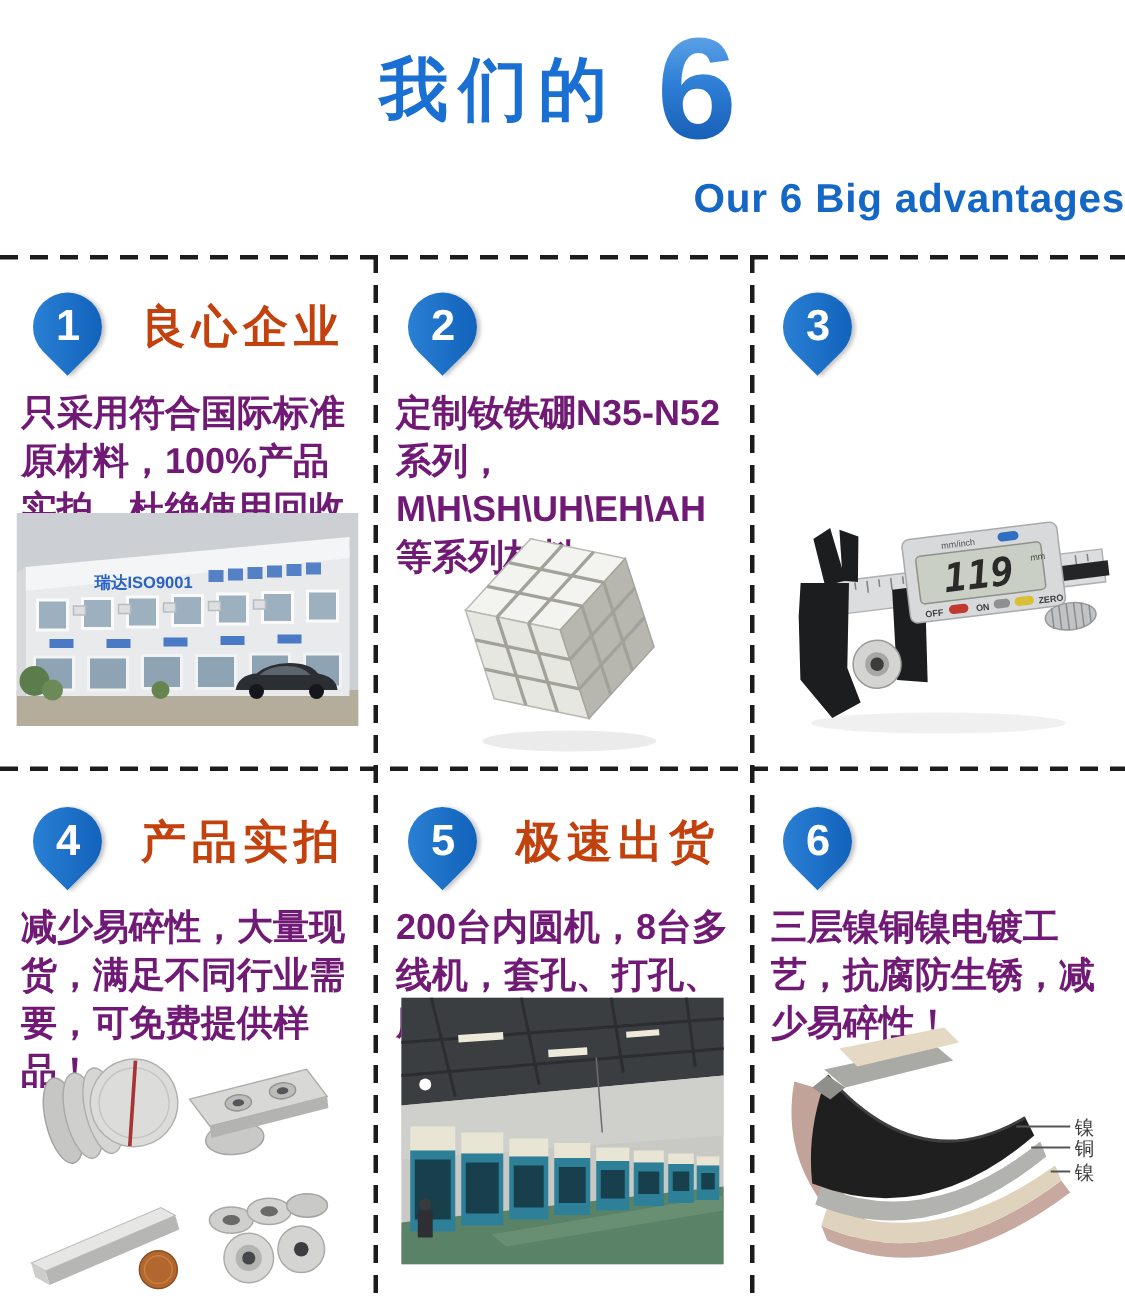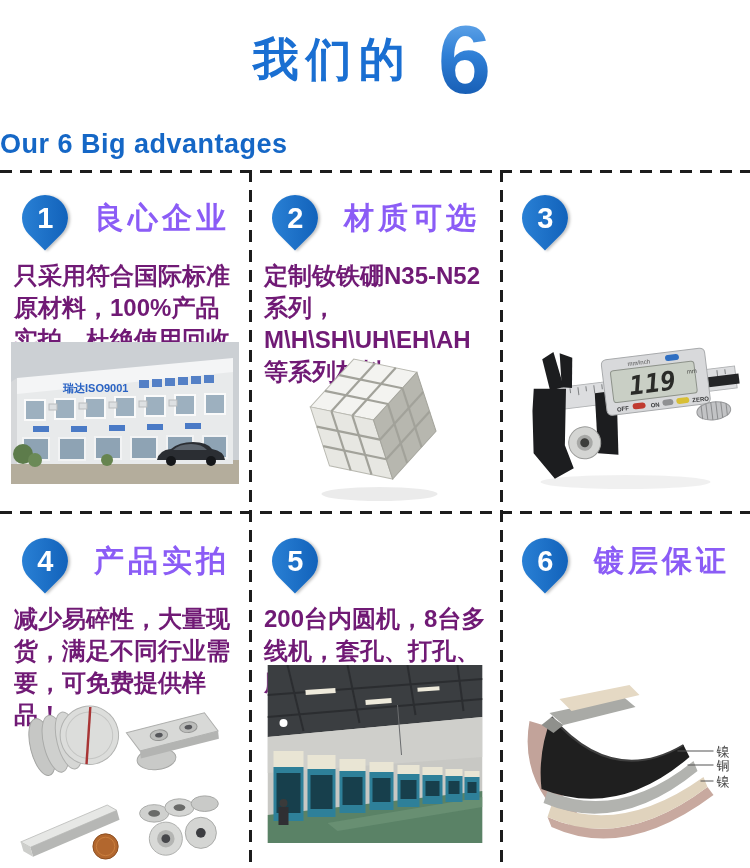--- a/index.html
+++ b/index.html
@@ -2,48 +2,48 @@
 <html><head>
 <meta charset="utf-8">
 <style>
   html,body{margin:0;padding:0;}
   body{
     width:750px;height:868px;overflow:hidden;position:relative;
     background:#ffffff;
     font-family:"Liberation Sans","DejaVu Sans",sans-serif;
   }
   
-  .header{height:170px;text-align:left;}
+  .header{height:170px;text-align:right;}
   .title-row{display:flex;justify-content:center;align-items:center;gap:20px;padding-top:14px;}
   .title-part{font-size:46px;font-weight:bold;color:#1a6fd2;letter-spacing:7px;}
   .big-six{
     font-size:96px;font-weight:bold;line-height:0.95;margin:0 6px;
     color:#2a7cd8;
     background:linear-gradient(180deg,#6aacec 0%,#2f7fd6 45%,#1156ad 100%);
     -webkit-background-clip:text;background-clip:text;-webkit-text-fill-color:transparent;
   }
-  .subtitle{font-size:27px;font-weight:bold;color:#1567c6;margin-top:24px;letter-spacing:0.5px;}
+  .subtitle{font-size:27px;font-weight:bold;color:#1567c6;margin-top:12px;letter-spacing:0.5px;}
   
   .grid{position:absolute;top:170px;left:0;width:750px;height:698px;}
   .dash-h{position:absolute;left:0;width:750px;height:3px;
     background:repeating-linear-gradient(90deg,#1c1c1c 0 12px,transparent 12px 20px);}
   .dash-v{position:absolute;top:0;height:698px;width:3px;
     background:repeating-linear-gradient(180deg,#1c1c1c 0 12px,transparent 12px 20px);}
   .cards{display:grid;grid-template-columns:250px 250px 250px;grid-template-rows:343px 355px;}
   .card{position:relative;box-sizing:border-box;padding:14px 10px 0 12px;overflow:hidden;}
   .card-head{display:flex;align-items:center;gap:26px;padding-left:10px;margin:6px 0 14px;height:56px;}
   .pin{
     width:46px;height:46px;flex:0 0 46px;
     background:linear-gradient(135deg,#2e86da,#0d5cb5);
     border-radius:50% 50% 50% 0;transform:rotate(-45deg);
     display:flex;align-items:center;justify-content:center;
     box-shadow:1px 2px 3px rgba(0,0,0,.25);
   }
   .pin span{transform:rotate(45deg);color:#fff;font-size:29px;font-weight:bold;}
-  .card-title{margin:0;font-size:30px;font-weight:bold;color:#8b5cf6;letter-spacing:4px;white-space:nowrap;}
+  .card-title{margin:0;font-size:30px;font-weight:bold;color:#c2410c;letter-spacing:4px;white-space:nowrap;}
   .card-body{margin:0;padding:0 2px 0 2px;font-size:24px;font-weight:bold;color:#701a75;line-height:32px;}
   .card-image{position:absolute;left:50%;transform:translateX(-50%);}
 </style>
 </head>
 <body>
 
 <div class="header">
   <div class="title-row">
     <span class="title-part">我们的</span>
     <span class="big-six">6</span>
@@ -125,21 +125,20 @@
           </g>
         </svg>
       </div>
     </section>
 
     <section class="card">
       <div class="card-head">
         <div class="pin">
             <span>2</span>
           </div>
-        <h2 class="card-title">材质可选</h2>
       </div>
       <p class="card-body">定制钕铁硼N35-N52系列，M\H\SH\UH\EH\AH等系列材料。</p>
       <div class="card-image" style="top:158px;">
         <svg width="235" height="178" viewBox="0 0 235 178">
           <ellipse cx="122" cy="166" rx="58" ry="7" fill="rgba(0,0,0,0.08)"></ellipse>
           <g transform="translate(116,92) rotate(-18)">
             <polygon points="0,-64 -56,-32 0,0 56,-32" fill="#f3f3f0" stroke="#b9b9b1" stroke-width="1"></polygon>
             <polygon points="-56,-32 0,0 0,62 -56,30" fill="#e7e7e2" stroke="#b9b9b1" stroke-width="1"></polygon>
             <polygon points="56,-32 0,0 0,62 56,30" fill="#b7b7af" stroke="#a5a59d" stroke-width="1"></polygon>
             <g stroke="#a2a29a" stroke-width="2.2" fill="none">
@@ -266,20 +265,21 @@
           </g>
         </svg>
       </div>
     </section>
 
     <section class="card">
       <div class="card-head">
         <div class="pin">
             <span>5</span>
           </div>
+        <h2 class="card-title">极速出货</h2>
       </div>
       <p class="card-body">200台内圆机，8台多线机，套孔、打孔、磨床等设备齐全！</p>
       <div class="card-image" style="top:152px;">
         <svg width="215" height="178" viewBox="0 0 215 178">
           <rect width="215" height="178" fill="#c8c8c4"></rect>
           <polygon points="0,0 215,0 215,52 0,72" fill="#3b3e41"></polygon>
           <g stroke="#2b2d30" stroke-width="2">
             <line x1="0" y1="30" x2="215" y2="14"></line>
             <line x1="0" y1="52" x2="215" y2="34"></line>
             <line x1="20" y1="0" x2="36" y2="66"></line>
@@ -329,22 +329,22 @@
           </g>
         </svg>
       </div>
     </section>
 
     <section class="card">
       <div class="card-head">
         <div class="pin">
             <span>6</span>
           </div>
-        <h2 class="card-title">镀层保证</h2>
-      </div>
+      </div>
+      <p class="card-body">三层镍铜镍电镀工艺，抗腐防生锈，减少易碎性！</p>
       <div class="card-image" style="top:146px;">
         <svg width="235" height="205" viewBox="0 0 235 205">
           <path d="M22,62 Q10,128 74,176 L84,166 Q32,128 42,68 Z" fill="#c2a39a"></path>
           <path d="M44,168 Q118,202 206,136 L200,128 Q115,192 40,158 Z" fill="#c8a99f"></path>
           <path d="M40,158 Q115,192 200,128 L196,118 Q115,176 44,146 Z" fill="#e0d3bd"></path>
           <path d="M36,144 Q112,176 190,112 L186,102 Q112,162 40,132 Z" fill="#b2b3af"></path>
           <path d="M34,130 Q110,160 182,98 L176,86 Q105,128 44,58 Q30,94 34,130 Z" fill="#1f1f1f"></path>
           <path d="M176,86 Q105,128 44,58" fill="none" stroke="#3f3f3f" stroke-width="2"></path>
           <polygon points="42,54 116,38 128,48 56,66" fill="#a9aaa6"></polygon>
           <polygon points="52,40 122,26 132,36 64,52" fill="#e5d9c4"></polygon>

